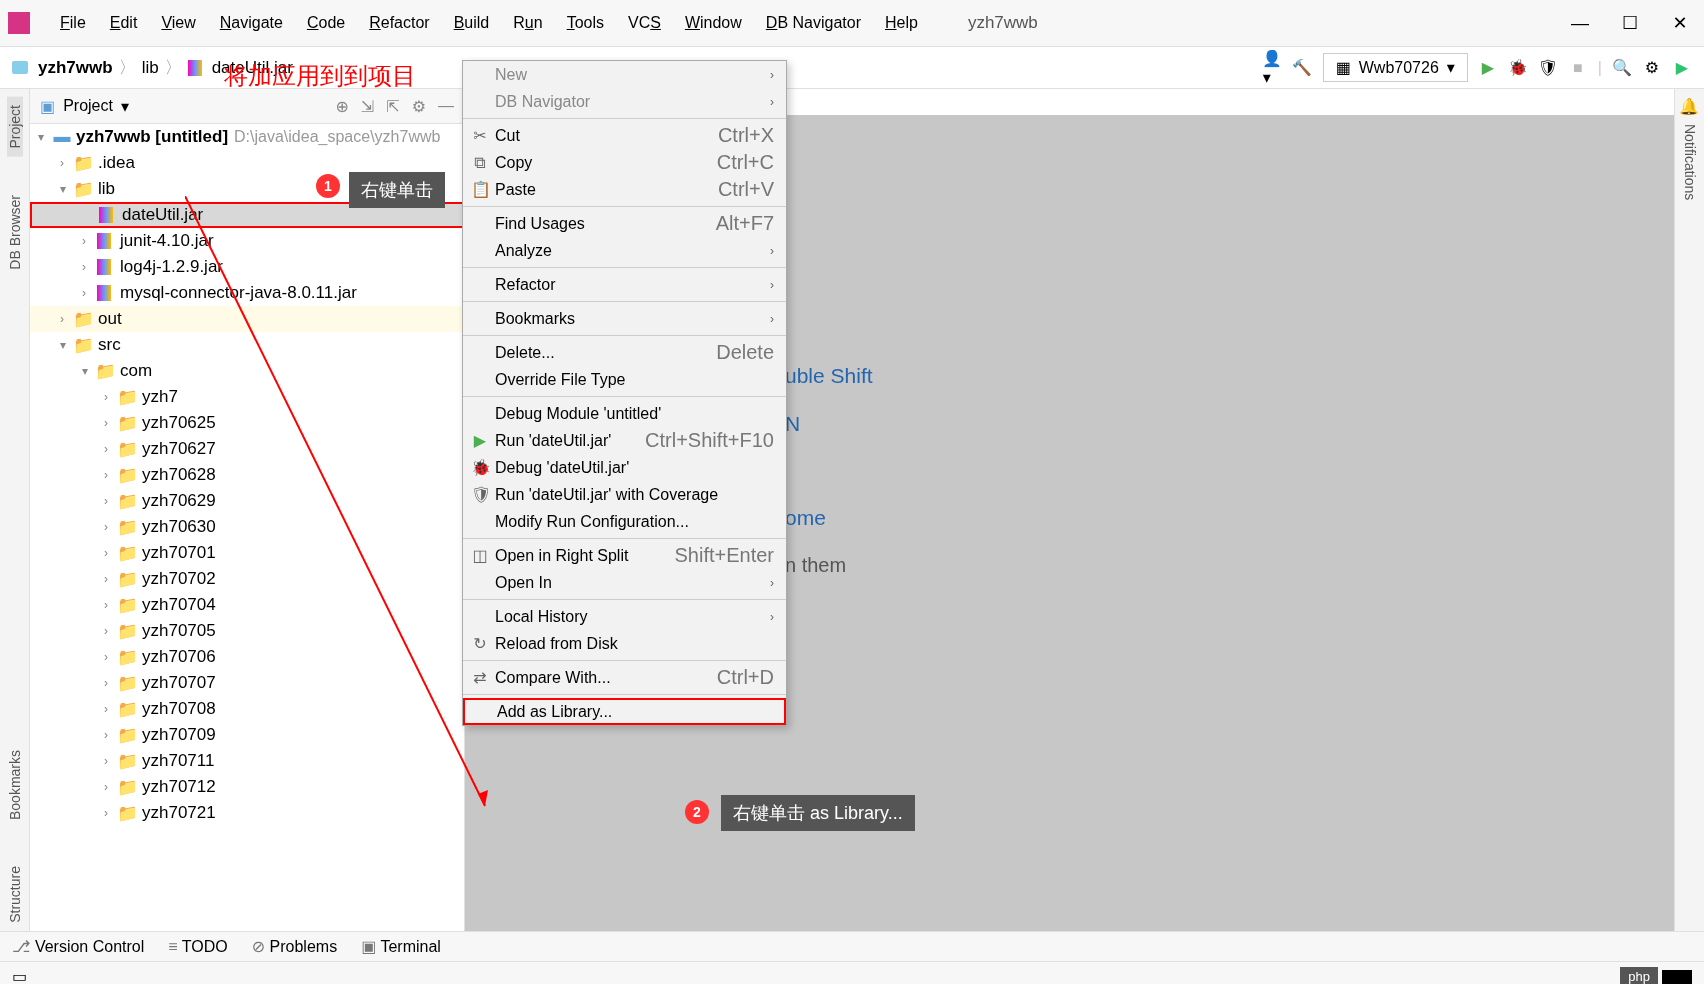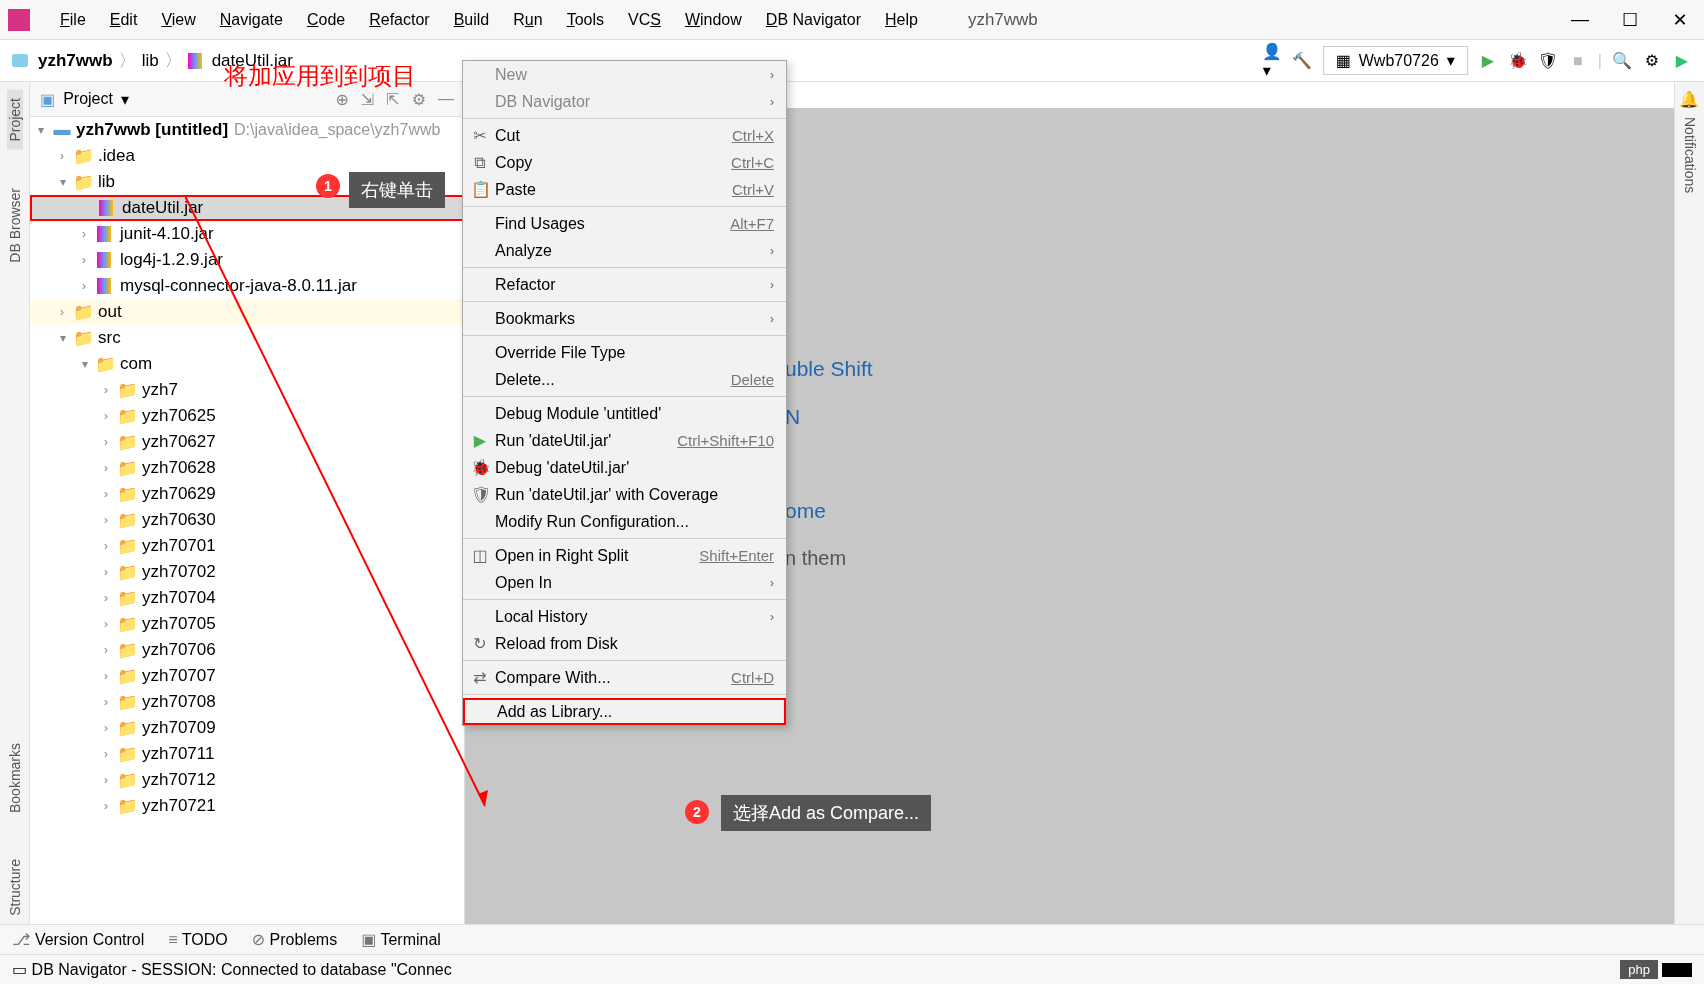--- a/index.html
+++ b/index.html
@@ -1,18 +1,18 @@
 <!DOCTYPE html>
 <html><head>
   <meta charset="utf-8">
   <style>
     * { margin: 0; padding: 0; box-sizing: border-box; font-family: "Segoe UI", Arial, sans-serif; }
     body { background: #fff; width: 1704px; height: 984px; overflow: hidden; position: relative; }
     
-    .titlebar { height: 40px; display: flex; align-items: center; padding: 0 8px; background: #f7f7f7; border-bottom: 1px solid #e0e0e0; }
+    .titlebar { height: 47px; display: flex; align-items: center; padding: 0 8px; background: #f7f7f7; border-bottom: 1px solid #e0e0e0; }
     .app-icon { width: 22px; height: 22px; background: #d63384; margin-right: 20px; }
     .menubar { display: flex; gap: 4px; }
     .menu-item { padding: 4px 10px; font-size: 16px; cursor: pointer; }
     .menu-item u { text-decoration: underline; }
     .project-name-top { margin-left: 40px; font-size: 17px; color: #555; }
     .window-controls { margin-left: auto; display: flex; gap: 18px; }
     .wc { width: 32px; height: 32px; display: flex; align-items: center; justify-content: center; font-size: 18px; }
     
     .navbar { height: 42px; display: flex; align-items: center; background: #fff; border-bottom: 1px solid #e0e0e0; padding: 0 12px; }
     .breadcrumb { display: flex; align-items: center; gap: 6px; font-size: 17px; }
@@ -51,21 +51,21 @@
     .editor-area { flex: 1; background: #c7c7c7; position: relative; margin-top: 26px; }
     .welcome { position: absolute; left: 320px; top: 225px; font-size: 21px; color: #2366b0; }
     .welcome div { margin: 24px 0; }
     .welcome .hint { color: #555; font-size: 20px; }
     
     .context-menu { position: absolute; left: 462px; top: 60px; width: 325px; background: #f2f2f2; border: 1px solid #aaa; box-shadow: 3px 3px 8px rgba(0,0,0,0.2); z-index: 100; }
     .cm-row { display: flex; align-items: center; height: 27px; padding: 0 12px 0 32px; font-size: 16px; position: relative; }
     .cm-row.dim { color: #888; text-align: right; }
     .cm-sep { height: 1px; background: #ccc; margin: 3px 0; }
     .cm-icon { position: absolute; left: 8px; width: 18px; text-align: center; }
-    .cm-shortcut { margin-left: auto; color: #777; font-size: 15px; text-decoration: underline; }
+    .cm-shortcut { margin-left: auto; color: #777; font-size: 20px; }
     .cm-arrow { margin-left: auto; color: #666; font-size: 12px; }
     .cm-highlight { border: 2px solid #f00; align-items: center; }
     
     .badge { position: absolute; width: 24px; height: 24px; background: #f33; color: #fff; border-radius: 50%; display: flex; align-items: center; justify-content: center; font-size: 14px; font-weight: bold; z-index: 200; }
     .tooltip-box { position: absolute; background: #555; color: #fff; padding: 6px 12px; font-size: 18px; z-index: 200; }
     .annotation-red { position: absolute; color: #f00; font-size: 24px; z-index: 150; }
     .arrow-line { position: absolute; z-index: 90; }
     
     .bottom-bar { height: 30px; display: flex; align-items: center; gap: 24px; padding: 0 12px; font-size: 16px; border-top: 1px solid #e0e0e0; background: #f7f7f7; }
     .status-bar { height: 30px; display: flex; align-items: center; padding: 0 12px; font-size: 16px; background: #f7f7f7; border-top: 1px solid #e0e0e0; }
@@ -351,25 +351,25 @@
       <span>Refactor</span>
       <span class="cm-arrow">›</span>
     </div>
     <div class="cm-sep"></div>
     <div class="cm-row">
       <span>Bookmarks</span>
       <span class="cm-arrow">›</span>
     </div>
     <div class="cm-sep"></div>
     <div class="cm-row">
-      <span>Override File Type</span>
-    </div>
-    <div class="cm-row">
       <span>Delete...</span>
       <span class="cm-shortcut">Delete</span>
+    </div>
+    <div class="cm-row">
+      <span>Override File Type</span>
     </div>
     <div class="cm-sep"></div>
     <div class="cm-row">
       <span>Debug Module 'untitled'</span>
     </div>
     <div class="cm-row">
       <span class="cm-icon" style="color:#4caf50">▶</span>
       <span>Run 'dateUtil.jar'</span>
       <span class="cm-shortcut">Ctrl+Shift+F10</span>
     </div>
@@ -417,26 +417,25 @@
 
 <svg class="arrow-line" style="left:185px;top:196px;width:310px;height:620px">
   <line x1="0" y1="0" x2="300" y2="610" stroke="#f00" stroke-width="2"></line>
   <polygon points="300,610 293,598 303,594" fill="#f00"></polygon>
 </svg>
 
 <div class="annotation-red" style="left:224px;top:60px">将加应用到到项目</div>
 <div class="badge" style="left:316px;top:174px">1</div>
 <div class="tooltip-box" style="left:349px;top:172px">右键单击</div>
 <div class="badge" style="left:685px;top:800px">2</div>
-<div class="tooltip-box" style="left:721px;top:795px">选择Add as Compare...</div>
+<div class="tooltip-box" style="left:721px;top:795px">右键单击 as Library...</div>
 
 <div class="bottom-bar" id="bottombar">
     <span><span style="color:#777">⎇</span> Version Control</span>
     <span><span style="color:#777">≡</span> TODO</span>
     <span><span style="color:#777">⊘</span> Problems</span>
     <span><span style="color:#777">▣</span> Terminal</span>
   </div>
 <div class="status-bar">
   <span>▭</span>&nbsp;
-  <span>DB Navigator  - SESSION: Connected to database "Connec</span>
   <span style="margin-left:auto;background:#555;color:#fff;padding:2px 8px;font-size:13px">php</span>
   <span style="width:30px;height:14px;background:#000;margin-left:4px"></span>
 </div>
 
 </body></html>

